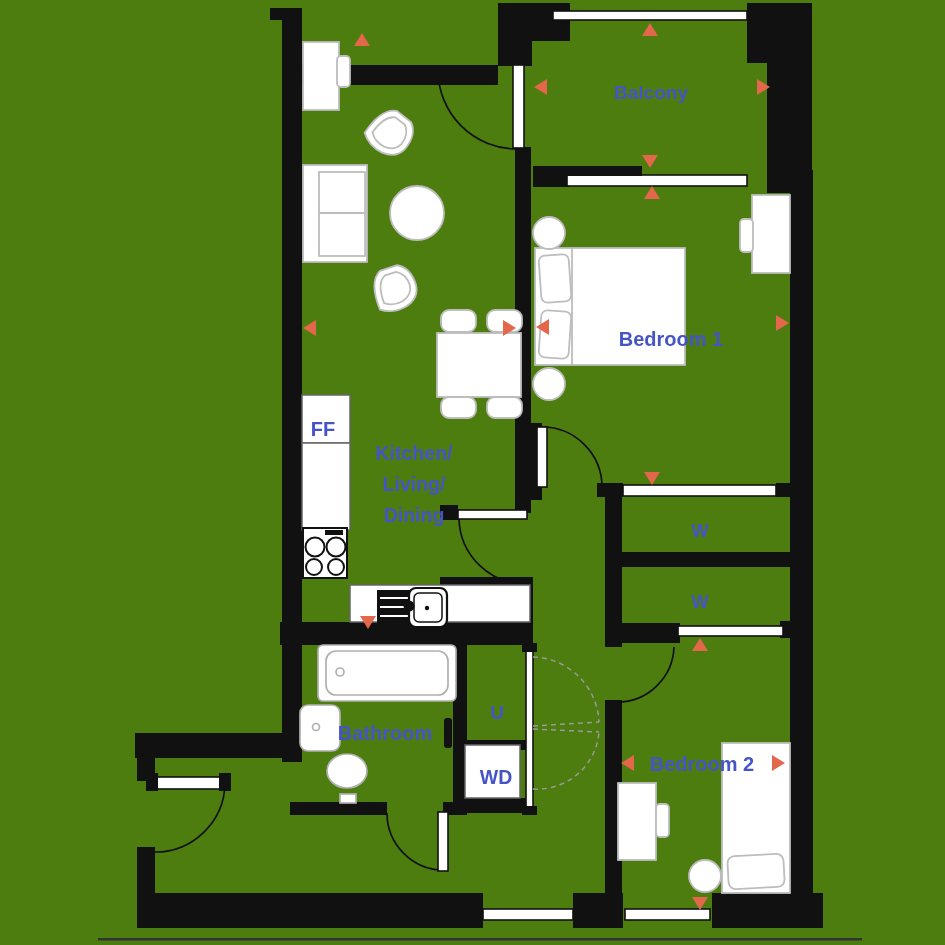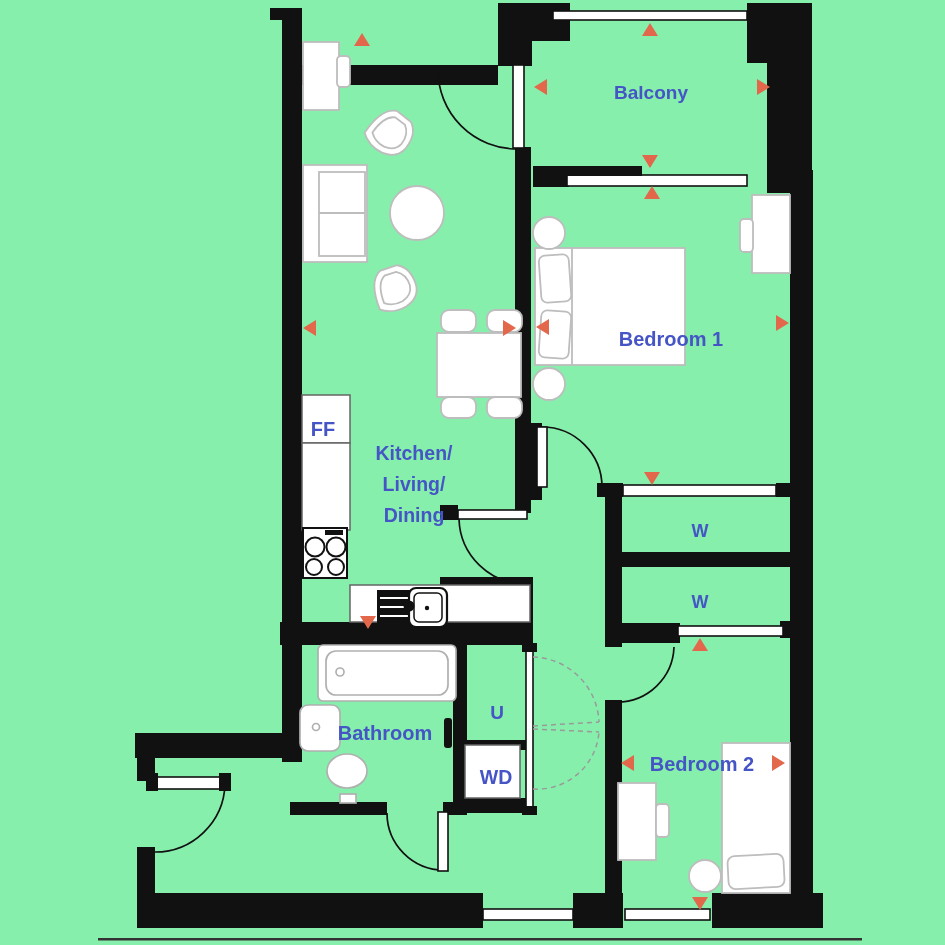--- a/index.html
+++ b/index.html
@@ -1,16 +1,16 @@
 <!DOCTYPE html>
 <html style="--c-wall: #111111; --c-label: #4655c5; --c-arrow: #e2674b; --c-furniture: #bdbdbd; --c-dash: #9a9a9a;"><head>
 <meta charset="utf-8">
 <style>
   html,body { margin:0; padding:0; background:#ffffff; }
-  .stage { position:relative; width:945px; height:945px; background:#86efac; overflow:hidden;text-decoration:underline; }
+  .stage { position:relative; width:945px; height:945px; background:#4d7c0f; overflow:hidden;text-decoration:underline; }
   svg { display:block; }
   text { font-family:"Liberation Sans","DejaVu Sans",sans-serif; font-weight:bold; }
   .room-label { fill:var(--c-label,#4655c5); }
   .wall  { fill:var(--c-wall,#111); stroke:none; }
   .win   { fill:#fff; stroke:var(--c-wall,#111); stroke-width:1.6; }
   .leaf  { fill:#fff; stroke:var(--c-wall,#111); stroke-width:1.6; }
   .arc   { fill:none; stroke:var(--c-wall,#111); stroke-width:1.7; }
   .dash  { fill:none; stroke:var(--c-dash,#9a9a9a); stroke-width:1.5; stroke-dasharray:5 4; }
   .soft  { fill:#fff; stroke:var(--c-furniture,#bdbdbd); stroke-width:1.8; }
   .fix   { fill:#fff; stroke:#b0b0b0; stroke-width:1.7; }

